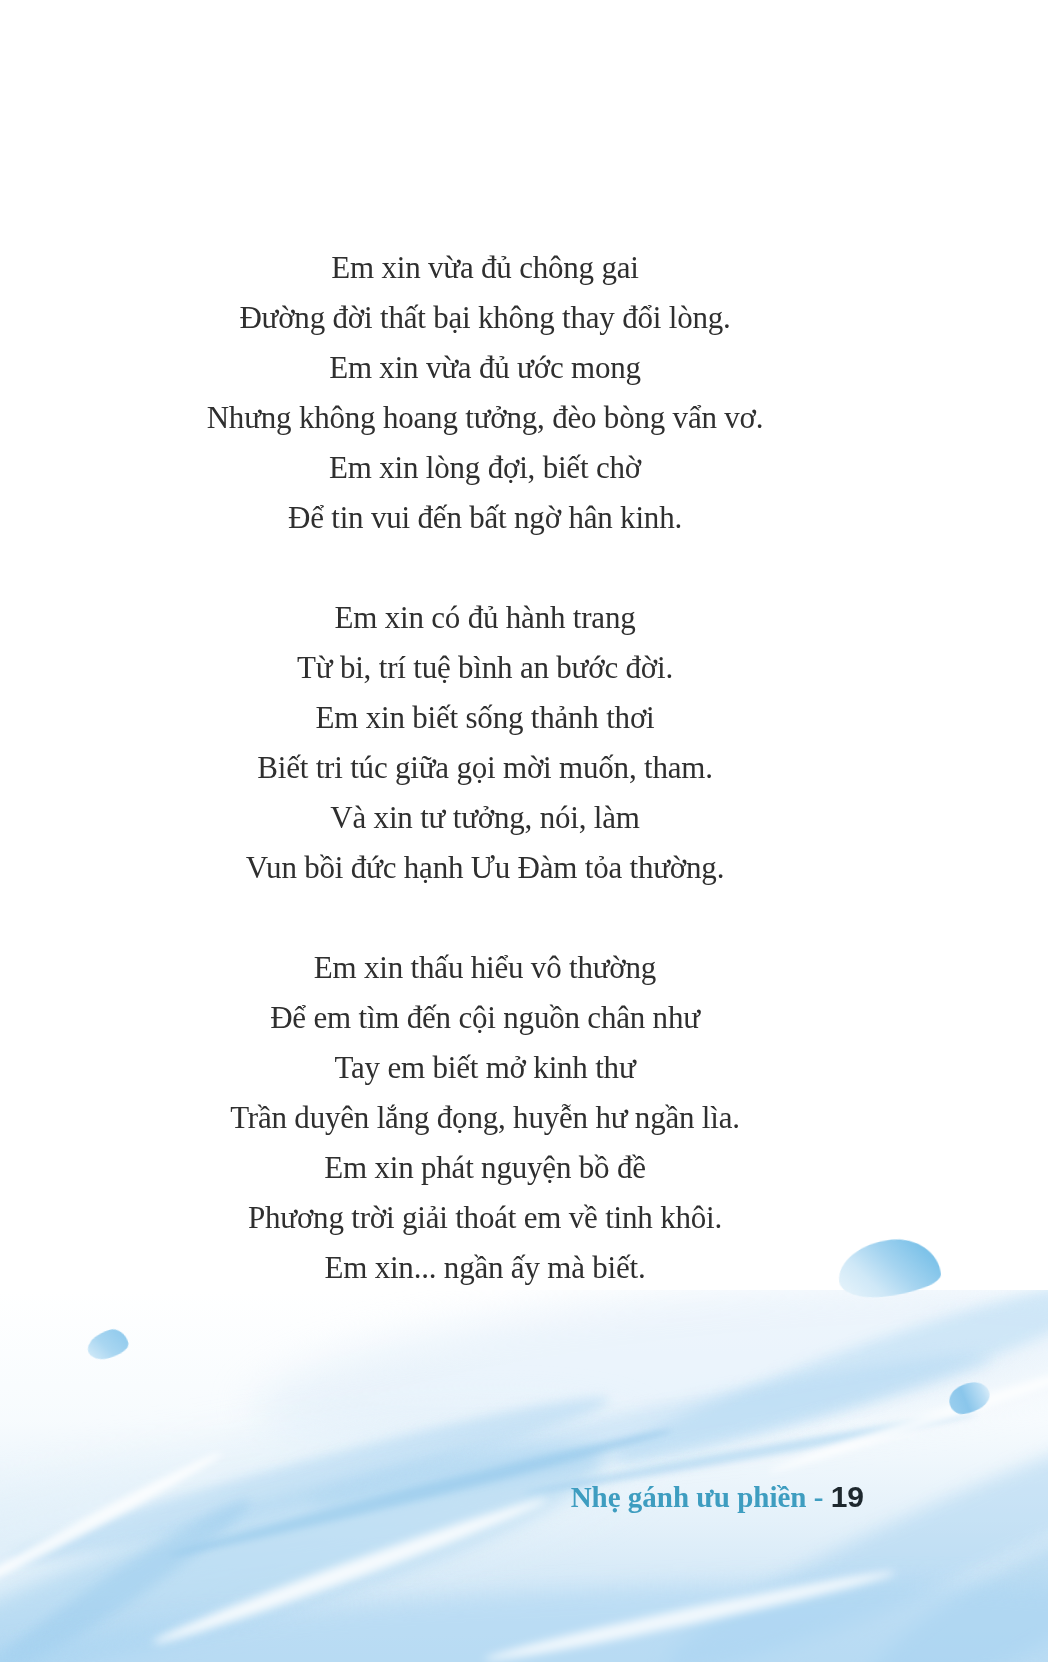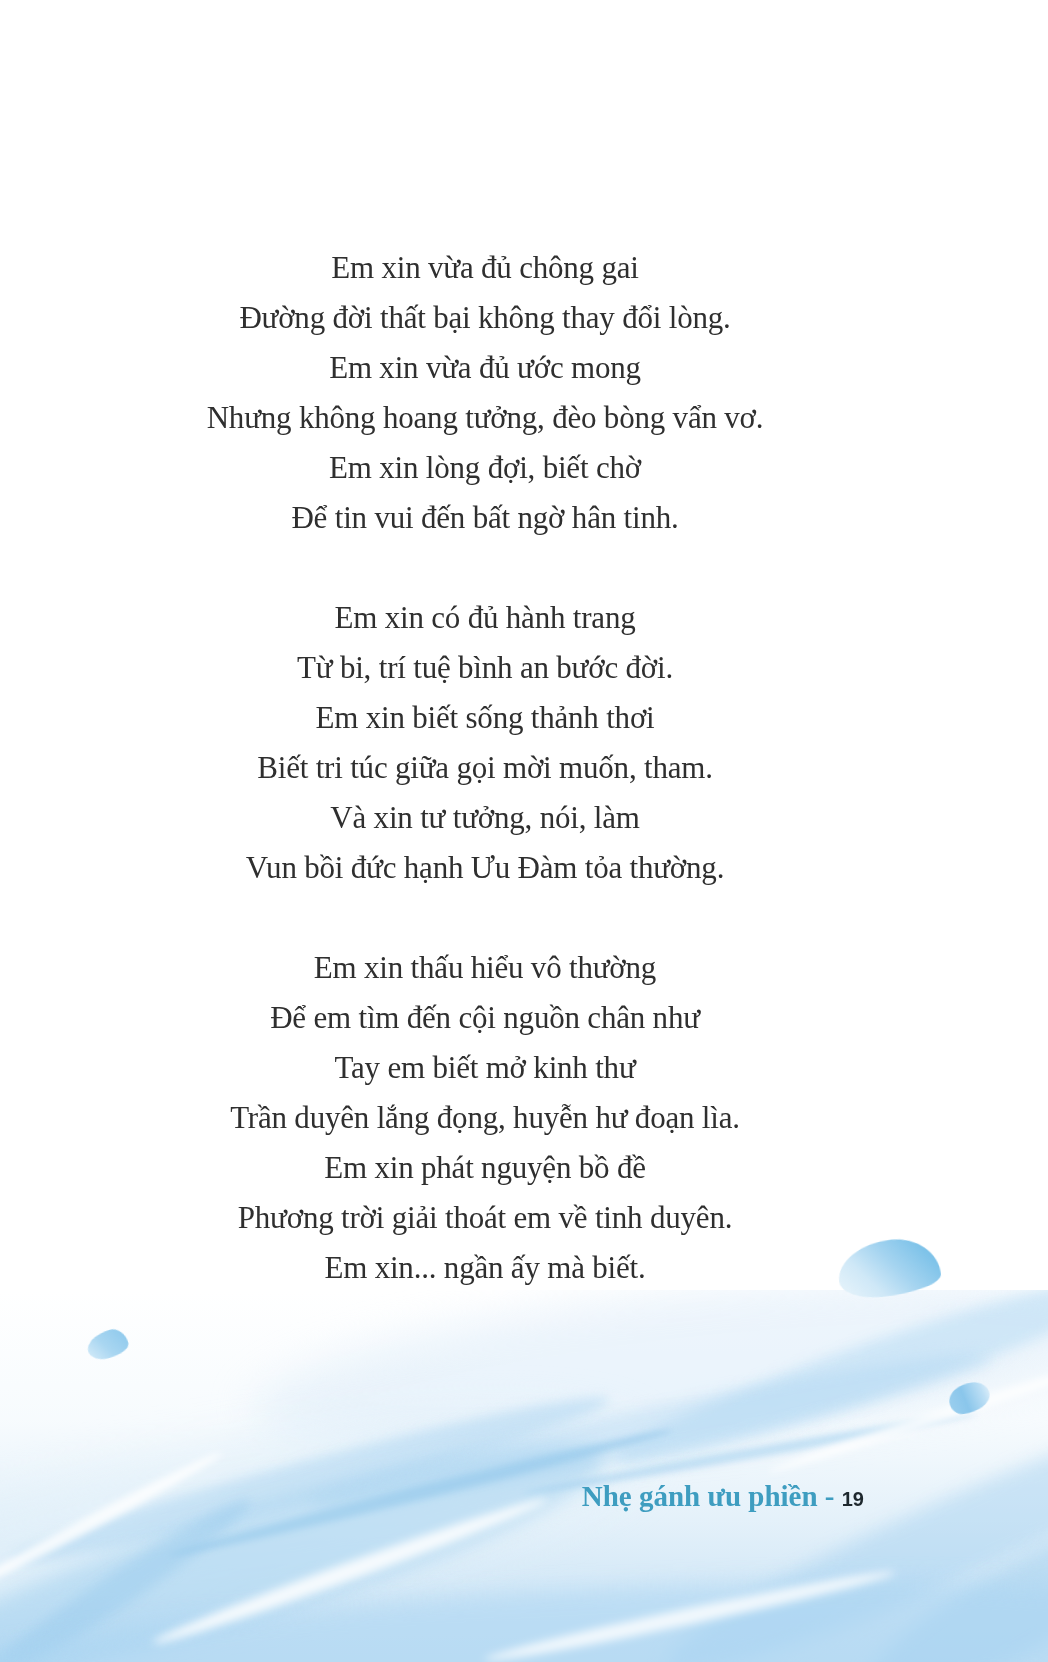--- a/index.html
+++ b/index.html
@@ -33,21 +33,21 @@
     white-space:nowrap;
     z-index:6;
   }
   .footer .title, .footer .sep{
     font-size:29px;
     font-weight:600;
     color:#3e9dc0;
     font-family:Liberation Serif, serif;
   }
   .footer .pagenum{
-    font-size:20px;
+    font-size:30px;
     font-weight:bold;
     color:#1e282e;
     font-family:"Liberation Sans","DejaVu Sans",sans-serif;
   }
   
   .wash{
     position:absolute;left:0;right:0;top:1290px;bottom:0;
     overflow:hidden;z-index:1;
   }
   .wash-base{
@@ -89,37 +89,37 @@
 
 <div class="page">
 
   <div class="poem">
     <div class="stanza">
       <p>Em xin vừa đủ chông gai</p>
       <p>Đường đời thất bại không thay đổi lòng.</p>
       <p>Em xin vừa đủ ước mong</p>
       <p>Nhưng không hoang tưởng, đèo bòng vẩn vơ.</p>
       <p>Em xin lòng đợi, biết chờ</p>
-      <p>Để tin vui đến bất ngờ hân tinh.</p>
+      <p>Để tin vui đến bất ngờ hân kinh.</p>
     </div>
     <div class="stanza">
       <p>Em xin có đủ hành trang</p>
       <p>Từ bi, trí tuệ bình an bước đời.</p>
       <p>Em xin biết sống thảnh thơi</p>
       <p>Biết tri túc giữa gọi mời muốn, tham.</p>
       <p>Và xin tư tưởng, nói, làm</p>
       <p>Vun bồi đức hạnh Ưu Đàm tỏa thường.</p>
     </div>
     <div class="stanza">
       <p>Em xin thấu hiểu vô thường</p>
       <p>Để em tìm đến cội nguồn chân như</p>
       <p>Tay em biết mở kinh thư</p>
-      <p>Trần duyên lắng đọng, huyễn hư đoạn lìa.</p>
+      <p>Trần duyên lắng đọng, huyễn hư ngần lìa.</p>
       <p>Em xin phát nguyện bồ đề</p>
-      <p>Phương trời giải thoát em về tinh duyên.</p>
+      <p>Phương trời giải thoát em về tinh khôi.</p>
       <p>Em xin... ngần ấy mà biết.</p>
     </div>
   </div>
 
   <div class="wash">
     <div class="wash-base"></div>
 
     <div class="stroke" style="left:250px;top:0px;width:900px;height:150px;background:rgba(219,236,249,0.5);filter:blur(20px);transform:rotate(-6deg);"></div>
     <div class="stroke" style="left:-150px;top:150px;width:800px;height:160px;background:rgba(226,241,250,0.55);filter:blur(22px);transform:rotate(-10deg);"></div>
 

